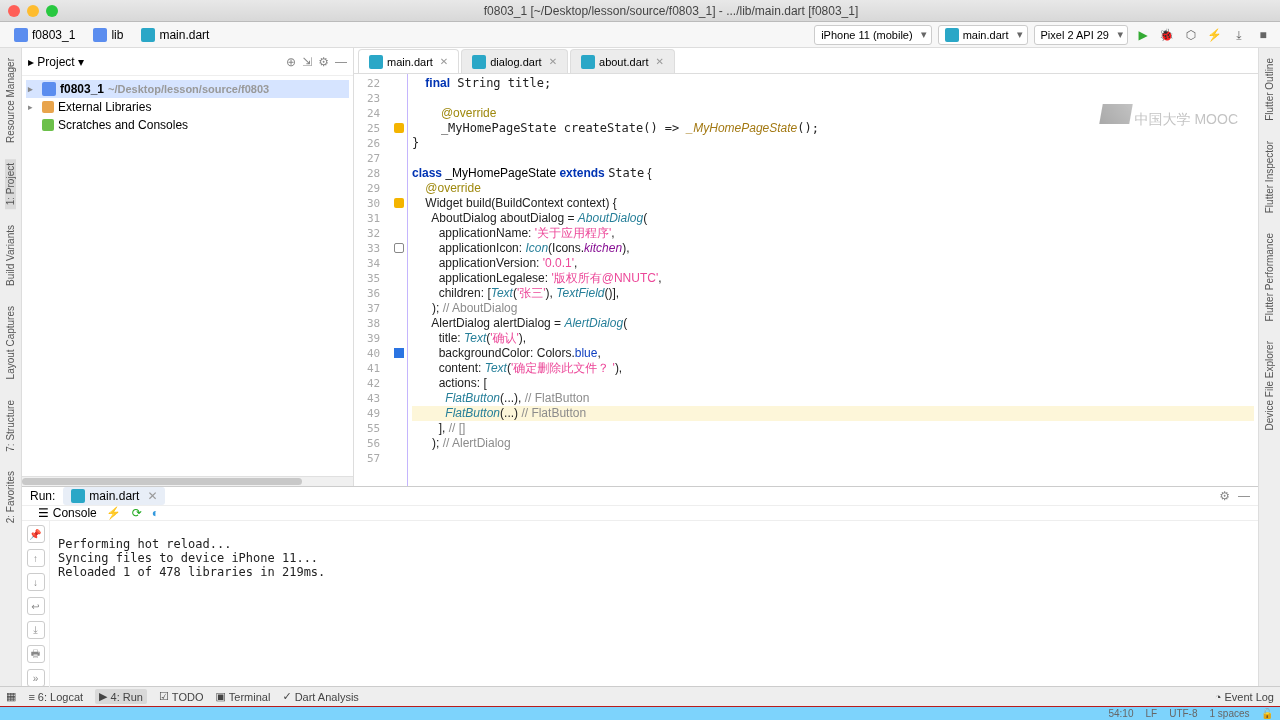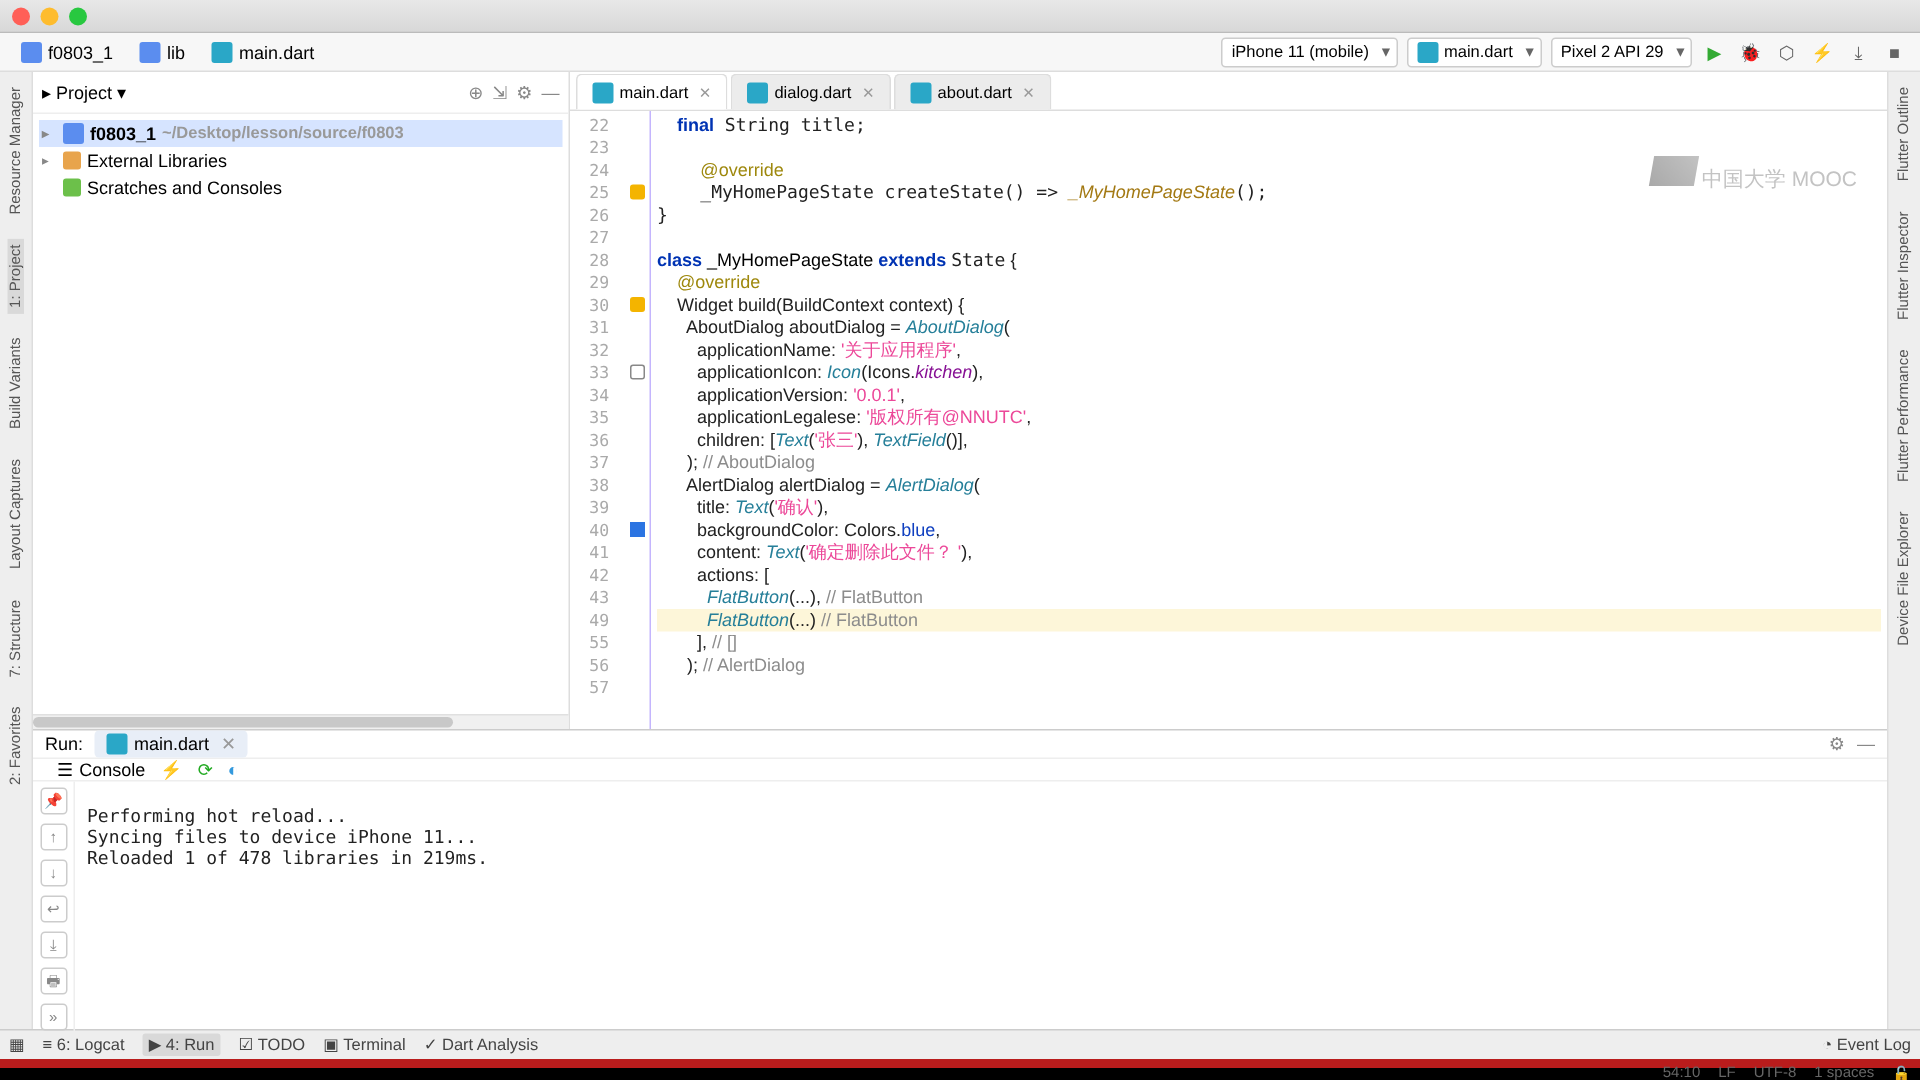--- a/index.html
+++ b/index.html
@@ -27,21 +27,21 @@
 
 .main { display: flex; height: calc(720px - 22px - 26px - 20px - 14px); }
 .left-rail { width: 22px; background: #eee; border-right: 1px solid #ddd; display: flex; flex-direction: column; align-items: center; padding-top: 6px; gap: 12px; }
 .rail-label { writing-mode: vertical-rl; transform: rotate(180deg); font-size: 10px; color: #555; padding: 4px 0; }
 .right-rail { width: 22px; background: #eee; border-left: 1px solid #ddd; display: flex; flex-direction: column; align-items: center; padding-top: 6px; gap: 12px; }
 
 .center { flex: 1; display: flex; flex-direction: column; }
 
 
 .split-h { display: flex; flex: 1; min-height: 0; }
-.project-panel { width: 358px; background: #fff; border-right: 1px solid #ddd; display: flex; flex-direction: column; }
+.project-panel { width: 332px; background: #fff; border-right: 1px solid #ddd; display: flex; flex-direction: column; }
 .project-header { height: 28px; display: flex; align-items: center; padding: 0 6px; gap: 6px; border-bottom: 1px solid #eee; }
 .project-header .label { font-weight: 500; font-size: 12px; }
 .project-header .icons { margin-left: auto; display: flex; gap: 6px; color: #888; }
 .tree { padding: 4px 4px; font-size: 12px; }
 .tree-row { display: flex; align-items: center; gap: 4px; padding: 2px 2px; white-space: nowrap; }
 .tree-row.selected { background: #d6e4ff; }
 .tree-row .tw { width: 10px; color: #888; font-size: 9px; }
 .tree-row.bold { font-weight: 700; }
 .tree-row .hint { color: #999; font-size: 11px; }
 .lib-icon { width: 12px; height: 12px; background: #e8a44c; border-radius: 2px; }
@@ -88,35 +88,36 @@
 .run-stop { width: 12px; height: 12px; background: #e13; border-radius: 2px; }
 .console { flex: 1; font-family: Menlo, monospace; font-size: 12px; padding: 4px 8px; color: #222; white-space: pre; margin-top: 12px; }
 
 
 .bottom-tabs { height: 20px; background: #eee; border-top: 1px solid #ccc; display: flex; align-items: center; padding: 0 6px; gap: 12px; font-size: 11px; color: #444; }
 .bottom-tabs .bt { display: flex; align-items: center; gap: 3px; }
 .bottom-tabs .bt.active { background: #d9d9d9; padding: 1px 4px; border-radius: 2px; }
 .bottom-tabs .right { margin-left: auto; display: flex; align-items: center; gap: 6px; }
 
 
-.statusbar { height: 14px; background: #000000; border-top: 6px solid #b91c1c; display: flex; align-items: center; padding: 0 6px; font-size: 10px; color: #666; gap: 12px; }
+.statusbar { height: 14px; background: #7dd3fc; border-top: 1px solid #b91c1c; display: flex; align-items: center; padding: 0 6px; font-size: 10px; color: #666; gap: 12px; }
 .statusbar .right { margin-left: auto; display: flex; gap: 12px; }
 
 .watermark { position: absolute; right: 20px; top: 30px; font-size: 14px; color: #888; opacity: .5; pointer-events: none; }
 .logo-cubes { width: 30px; height: 20px; display: inline-block; background: linear-gradient(45deg,#555,#888); transform: skewX(-10deg); margin-right: 4px; }
 </style>
 </head>
 <body>
 
 <div class="titlebar">
   <div class="traffic">
     <div class="tl red"></div>
     <div class="tl yellow"></div>
     <div class="tl green"></div>
   </div>
+  <div class="title">f0803_1 [~/Desktop/lesson/source/f0803_1] - .../lib/main.dart [f0803_1]</div>
 </div>
 
 <div class="breadcrumb-row">
   <div class="bc-item">
     <span class="bc-icon folder-icon"></span>
     <span>f0803_1</span>
   </div>
   <div class="bc-item">
     <span class="bc-icon folder-icon"></span>
     <span>lib</span>

